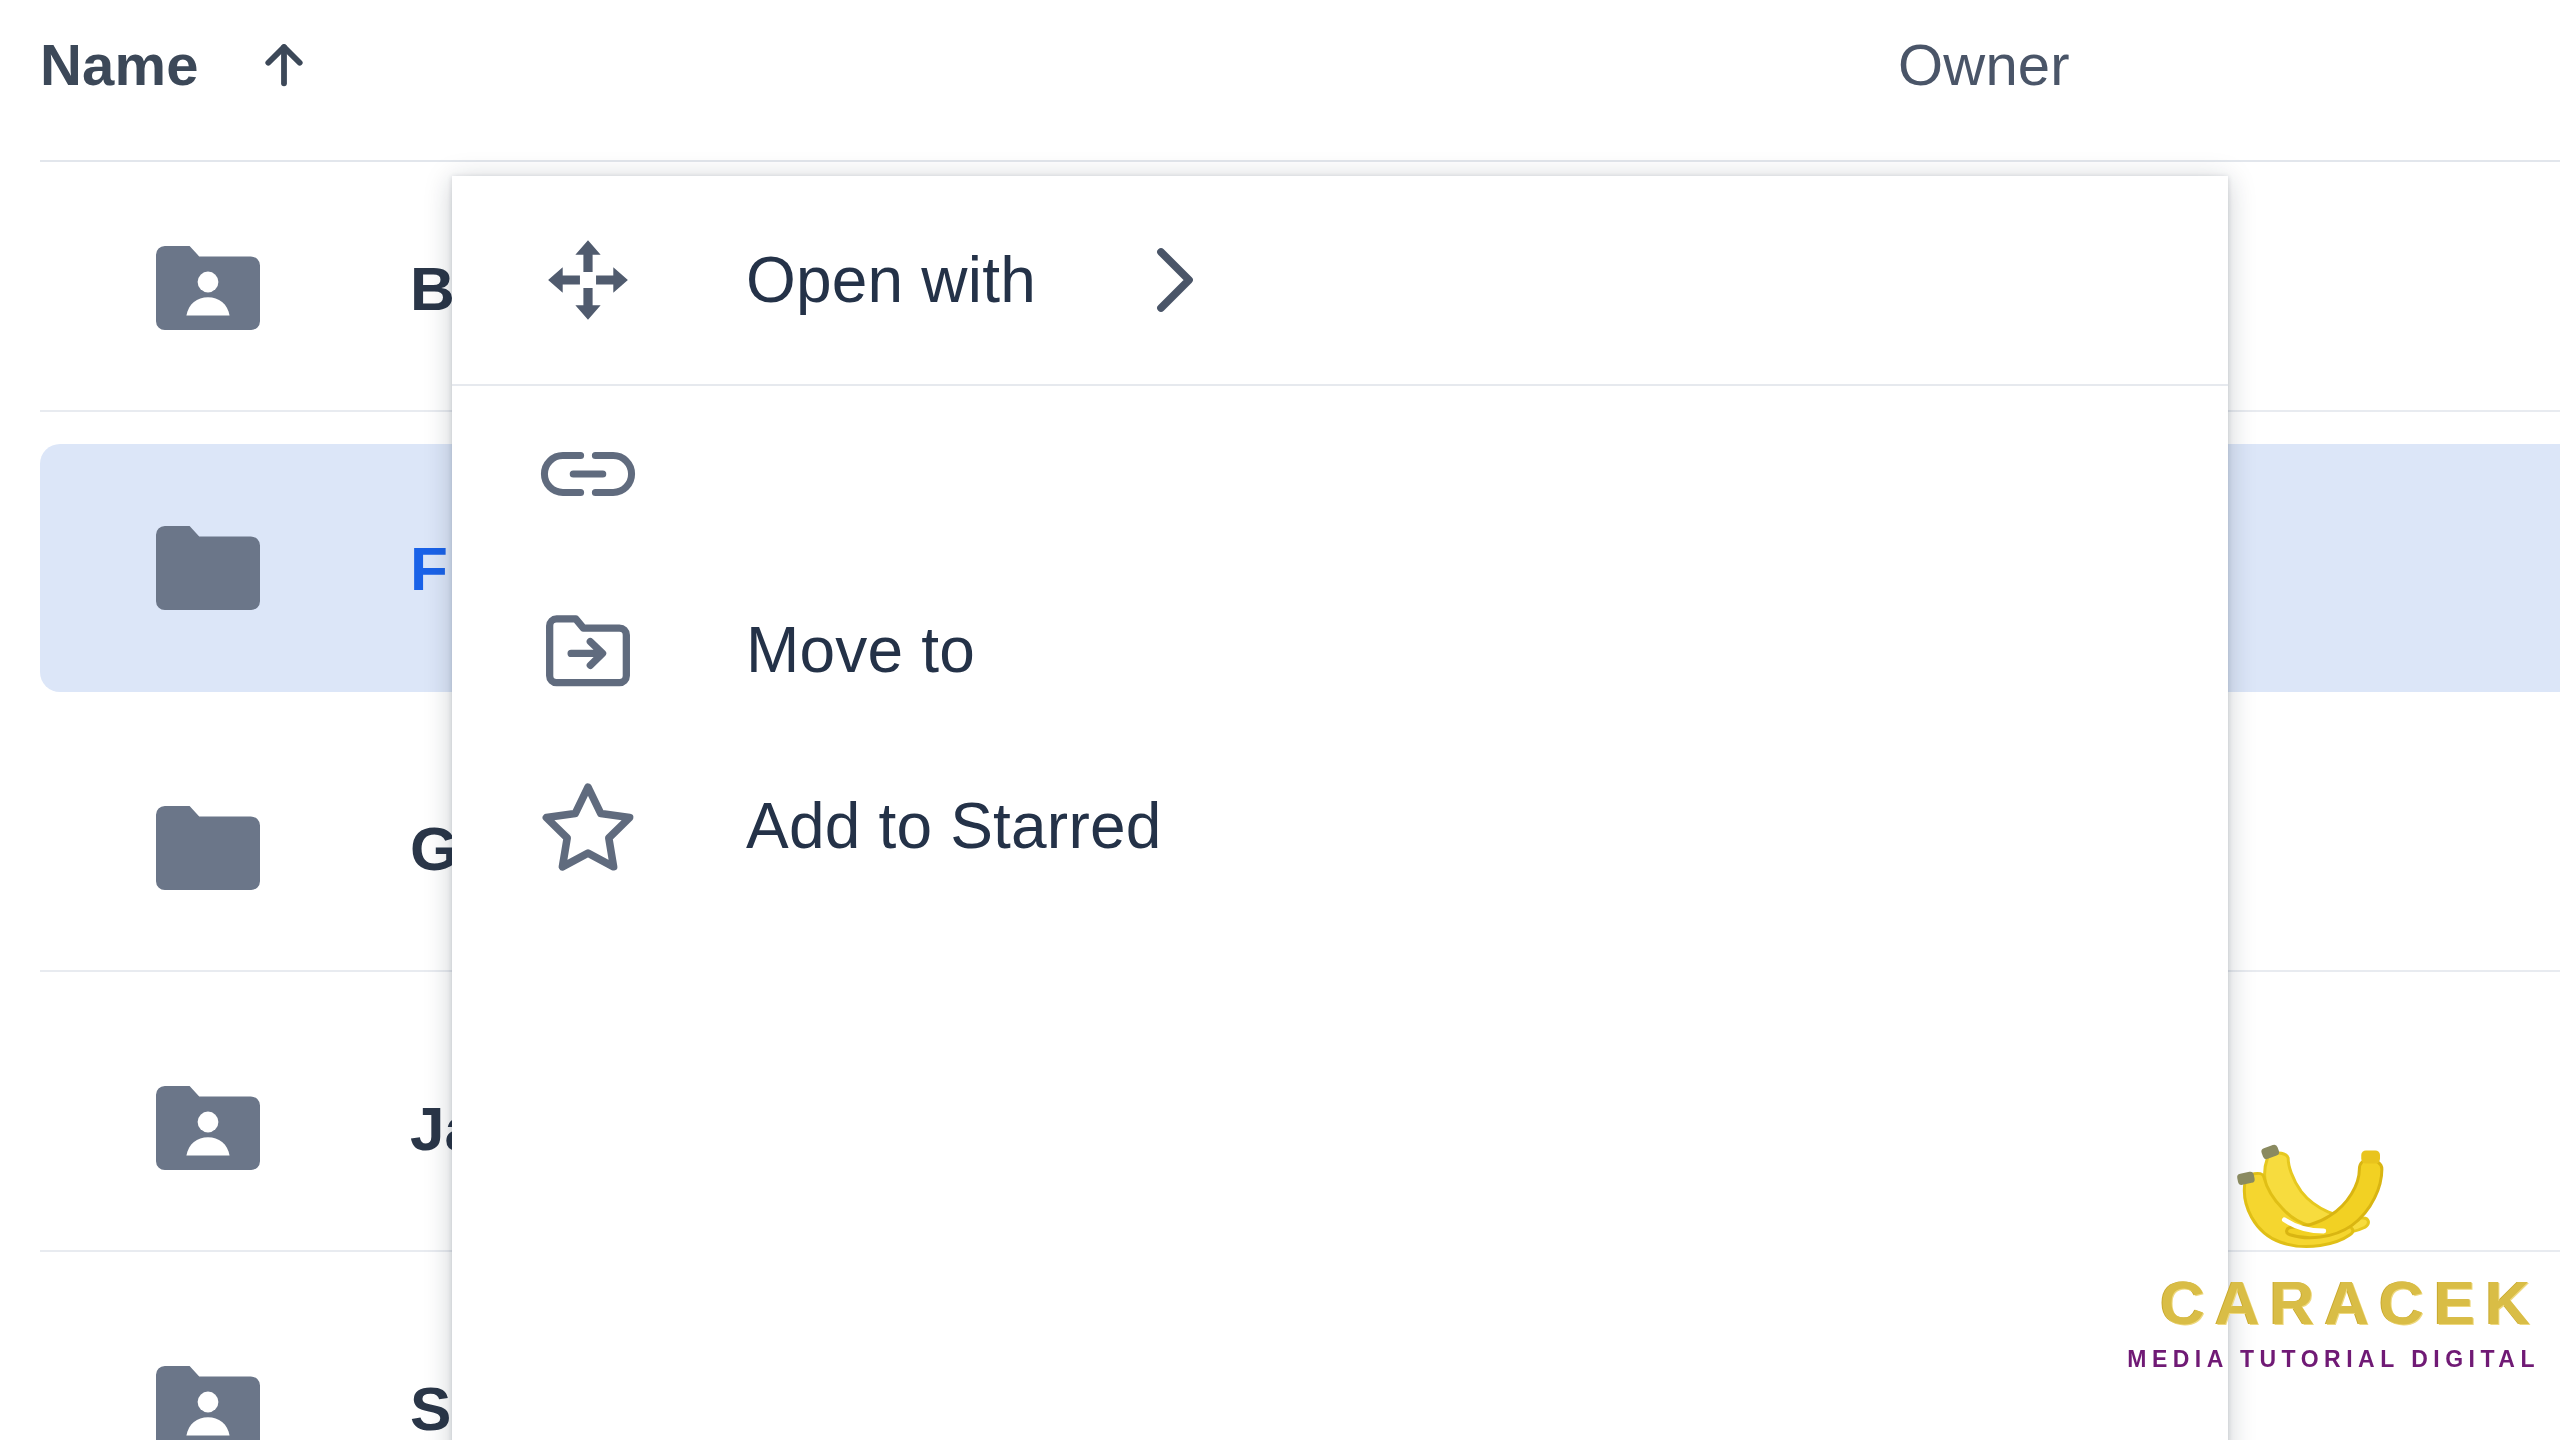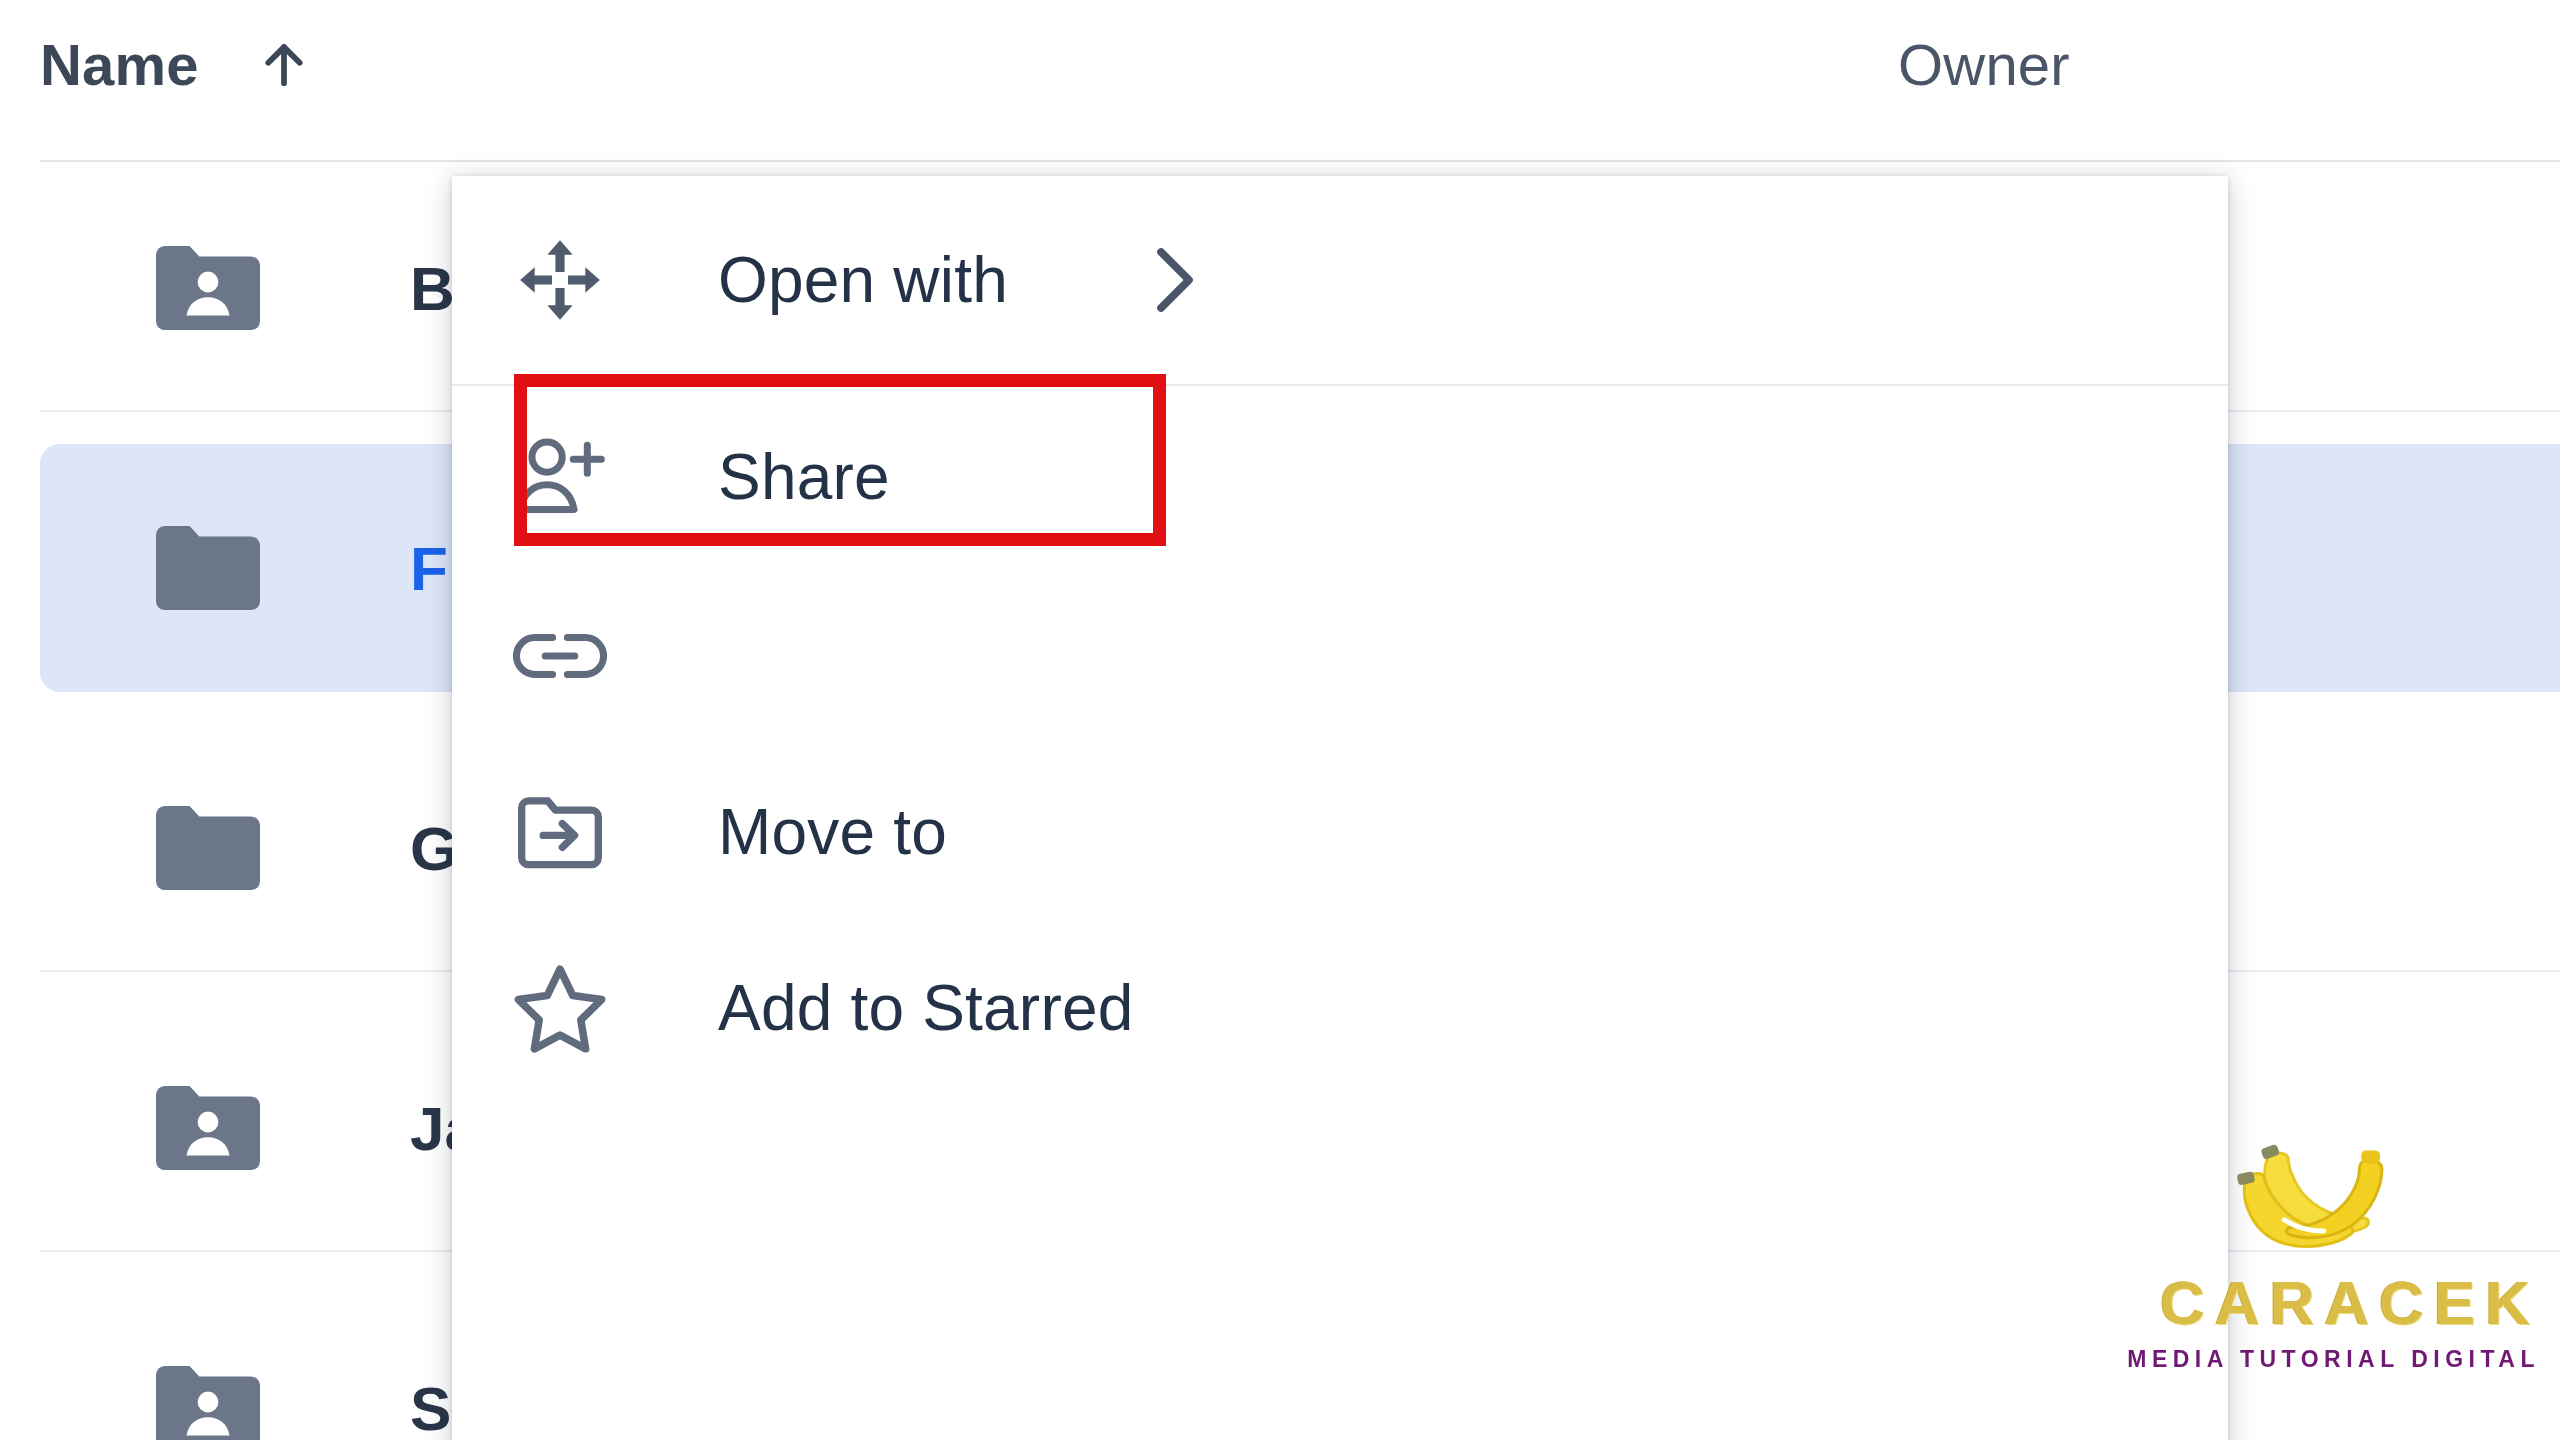--- a/index.html
+++ b/index.html
@@ -56,21 +56,21 @@
     position:absolute; left:452px; top:176px;
     width:1776px; height:1290px;
     background:#ffffff;
     box-shadow:0 4px 26px rgba(20,30,50,.22), 0 1px 5px rgba(20,30,50,.16);
   }
   .menu-group-rule { height:2px; background:#e6e9ee; margin:0; }
 
   .menu-item {
     position:relative; height:176px;
     display:flex; align-items:center;
-    padding-left:60px;
+    padding-left:88px;
     cursor:default;
   }
   .menu-item .mi-icon {
     width:96px; height:96px; flex:0 0 auto;
     display:flex; align-items:center; justify-content:center;
   }
   .menu-item .mi-label {
     margin-left:110px; font-size:64px; color:#243248;
     white-space:nowrap; letter-spacing:.2px;
   }
@@ -201,31 +201,20 @@
       <span class="mi-label">Open with</span>
       <span class="mi-chevron">
         <svg viewBox="0 0 12 20" width="42" height="70" fill="none" stroke="#4a5568" stroke-width="2.2" stroke-linecap="round" stroke-linejoin="round">
           <path d="M2 2l8 8-8 8"></path>
         </svg>
       </span>
     </div>
 
     <div class="menu-group-rule"></div>
 
-    <div class="menu-item" style="height:182px;">
-      <span class="mi-icon">
-        <svg viewBox="0 0 26 24" width="96" height="92" fill="none" stroke="#606b7e" stroke-width="1.9" stroke-linecap="round" stroke-linejoin="round">
-          <circle cx="9.5" cy="6.6" r="4.1"></circle>
-          <path d="M2.2 20.8c.7-4.4 3.8-6.7 7.3-6.7s6.6 2.3 7.3 6.7z"></path>
-          <path d="M20.4 3.4v7.6M16.6 7.2h7.6"></path>
-        </svg>
-      </span>
-      <span class="mi-label">Share</span>
-      <span id="share-highlight"></span>
-    </div>
 
     <div class="menu-item">
       <span class="mi-icon">
         <svg viewBox="0 0 26 14" width="96" height="56" fill="none" stroke="#606b7e" stroke-width="1.9" stroke-linecap="round" stroke-linejoin="round">
           <path d="M11 2H6.2a5 5 0 0 0 0 10H11"></path>
           <path d="M15 2h4.8a5 5 0 0 1 0 10H15"></path>
           <path d="M9 7h8"></path>
         </svg>
       </span>
     </div>

